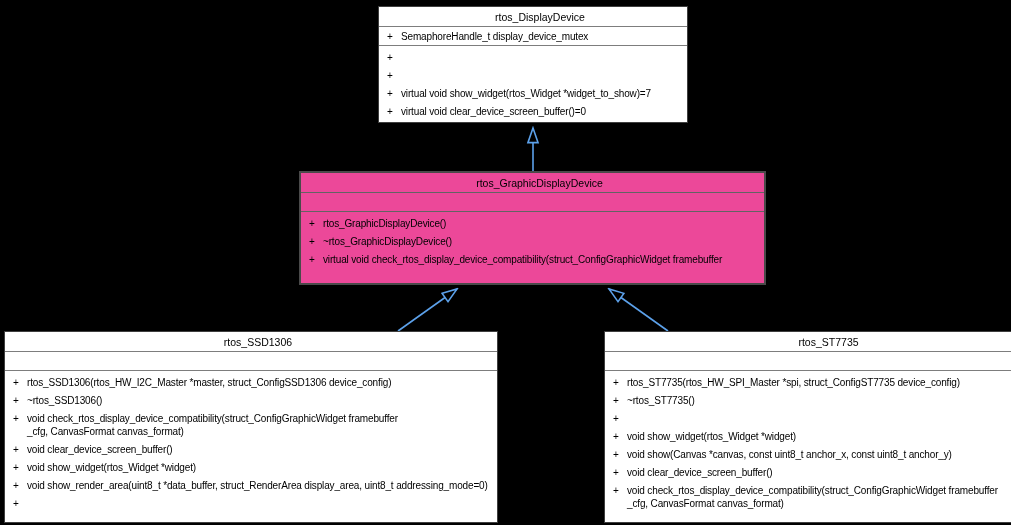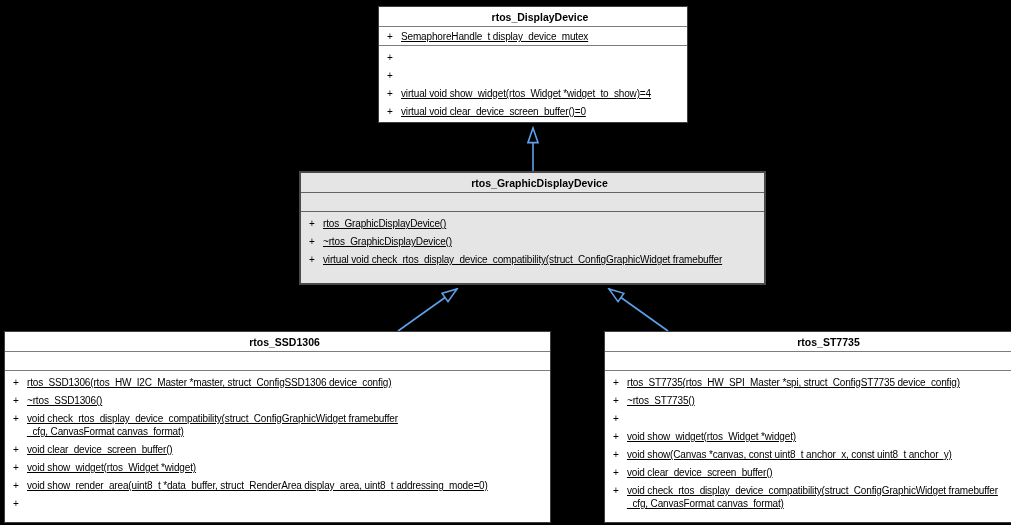--- a/index.html
+++ b/index.html
@@ -23,53 +23,52 @@
     font-size: 10px;
   }
   .uml-title {
     flex: 0 0 auto;
     text-align: center;
     font-size: 10.5px;
     padding: 4px 6px 3px 20px;
     border-bottom: 1px solid #7d7d7d;
     white-space: nowrap;
     overflow: hidden;
-    font-weight: bold;
   }
   .uml-attrs {
     flex: 0 0 auto;
     min-height: 18px;
     border-bottom: 1px solid #7d7d7d;
     padding: 0;
   }
   .uml-methods { flex: 1 1 auto; padding: 2px 0 2px 0; overflow: hidden; }
 
   .member {
     display: flex;
     padding: 3px 6px 2px 8px;
     line-height: 13px;
     letter-spacing: -0.15px;
     white-space: nowrap;
     overflow: hidden;
   }
   .member .plus { flex: 0 0 14px; }
   .member .mtext { flex: 1 1 auto; min-width: 0; }
-  .member .mline { display: block; text-decoration: underline; }
+  .member .mline { display: block; }
 
   .uml-box.highlight {
-    background: #e5e5e5;
+    background: #ec4899;
     border: 2px solid #4a4a4a;
   }
   .uml-box.highlight .uml-title,
   .uml-box.highlight .uml-attrs { border-bottom-color: #636363; }
 
   
   #box-display-device        { left: 378px; top: 6px;   width: 310px; height: 117px; }
   #box-graphic-display       { left: 299px; top: 171px; width: 467px; height: 114px; }
-  #box-ssd1306               { left: 4px;   top: 331px; width: 547px; height: 192px; }
+  #box-ssd1306               { left: 4px;   top: 331px; width: 494px; height: 192px; }
   #box-st7735                { left: 572px; top: 331px; width: 435px; height: 192px; margin-left: 32px; }
 
   svg.arrows { position: absolute; left: 0; top: 0; pointer-events: none; }
 </style>
 </head>
 <body>
 
 <div class="stage">
 
   <svg class="arrows" width="1011" height="525">
@@ -96,21 +95,21 @@
     <div class="uml-methods">
         <div class="member">
           <span class="plus">+</span>
         </div>
         <div class="member">
           <span class="plus">+</span>
         </div>
         <div class="member">
           <span class="plus">+</span>
           <span class="mtext">
-            <span class="mline">virtual void show_widget(rtos_Widget *widget_to_show)=4</span>
+            <span class="mline">virtual void show_widget(rtos_Widget *widget_to_show)=7</span>
           </span>
         </div>
         <div class="member">
           <span class="plus">+</span>
           <span class="mtext">
             <span class="mline">virtual void clear_device_screen_buffer()=0</span>
           </span>
         </div>
       </div>
   </div>

